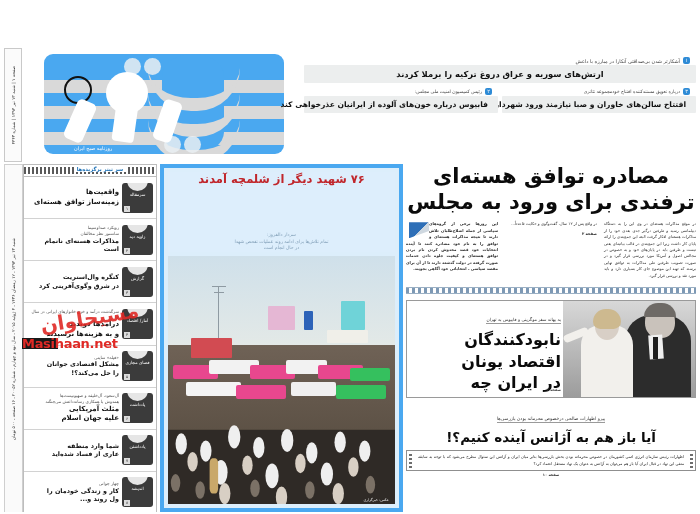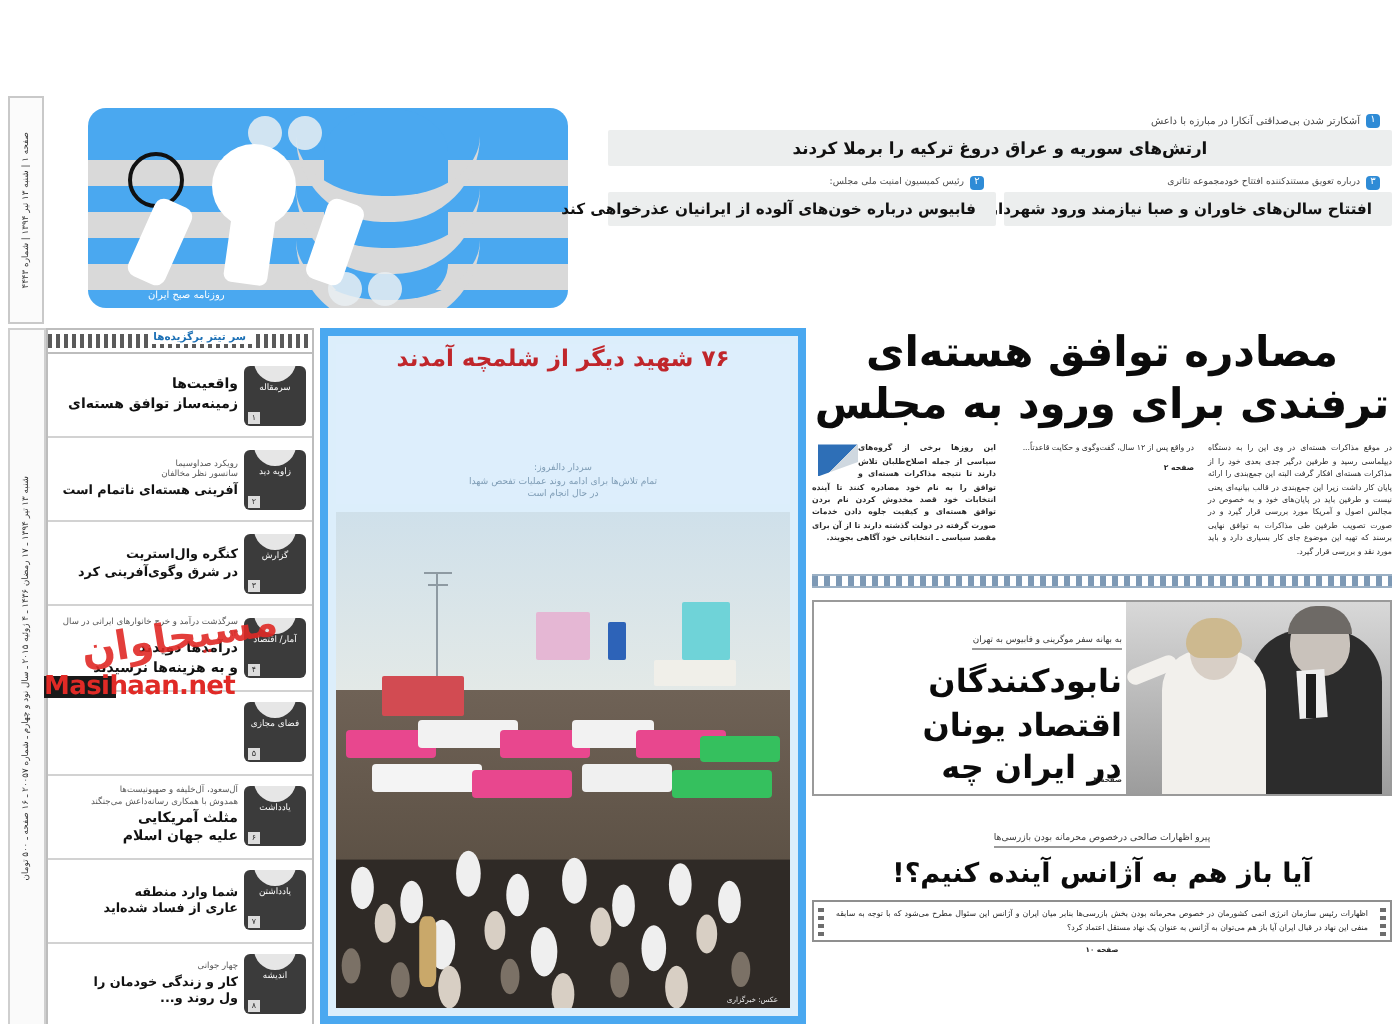--- a/index.html
+++ b/index.html
@@ -459,21 +459,21 @@
 
         <div class="sb-item">
           <div class="sb-thumb">
             <div class="arc"></div>
             <div class="tlabel">زاویه دید</div>
             <div class="tnum">۲</div>
           </div>
           <div class="sb-text">
             <div class="sb-kick">رویکرد صداوسیما</div>
             <div class="sb-kick">سانسور نظر مخالفان</div>
-            <div class="sb-title sm">آفرینی هسته‌ای ناتمام است</div>
+            <div class="sb-title sm">مذاکرات هسته‌ای ناتمام است</div>
           </div>
         </div>
 
         <div class="sb-item">
           <div class="sb-thumb">
             <div class="arc"></div>
             <div class="tlabel">گزارش</div>
             <div class="tnum">۳</div>
           </div>
           <div class="sb-text">
@@ -493,20 +493,25 @@
             <div class="sb-title">درآمدها دویدند</div>
             <div class="sb-title">و به هزینه‌ها نرسیدند</div>
           </div>
         </div>
 
         <div class="sb-item">
           <div class="sb-thumb">
             <div class="arc"></div>
             <div class="tlabel">فضای مجازی</div>
             <div class="tnum">۵</div>
+          </div>
+          <div class="sb-text">
+            <div class="sb-kick">«فیله» سایتی</div>
+            <div class="sb-title sm">مشکل اقتصادی جوانان</div>
+            <div class="sb-title sm">را حل می‌کند؟!</div>
           </div>
         </div>
 
         <div class="sb-item">
           <div class="sb-thumb">
             <div class="arc"></div>
             <div class="tlabel">یادداشت</div>
             <div class="tnum">۶</div>
           </div>
           <div class="sb-text">

